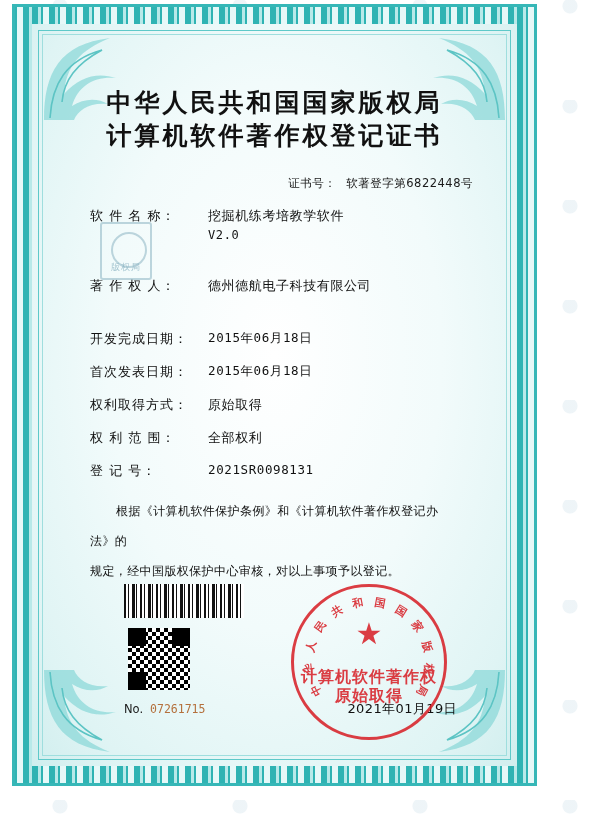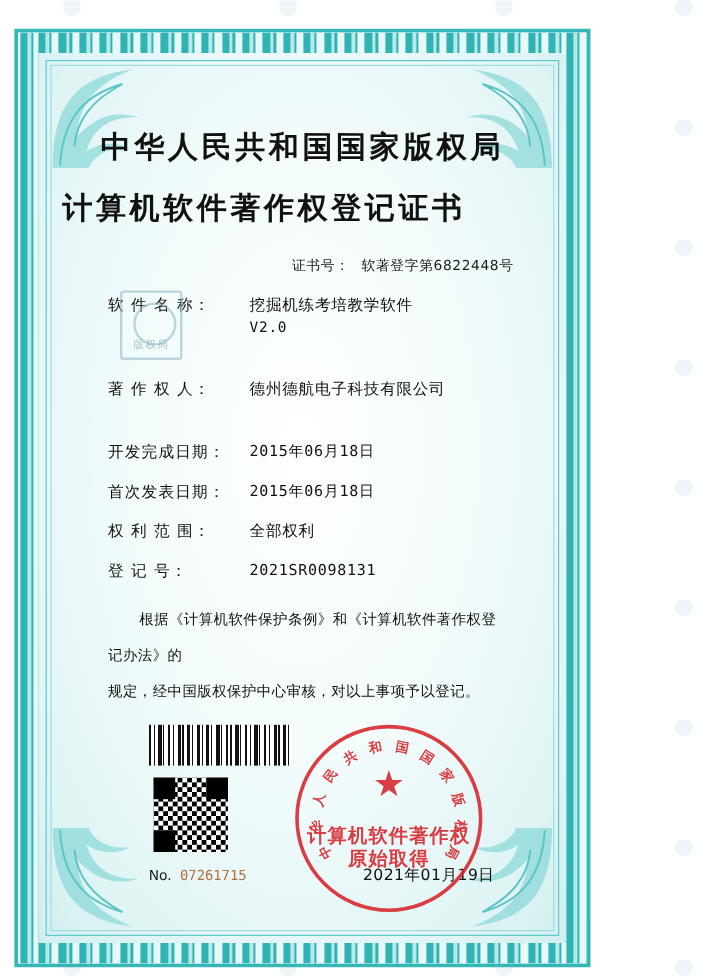--- a/index.html
+++ b/index.html
@@ -27,22 +27,22 @@
       radial-gradient(circle at 10% 6%, rgba(150,190,210,0.16) 0 7px, transparent 8px),
       radial-gradient(circle at 40% 6%, rgba(150,190,210,0.16) 0 7px, transparent 8px),
       radial-gradient(circle at 70% 6%, rgba(150,190,210,0.16) 0 7px, transparent 8px),
       radial-gradient(circle at 95% 6%, rgba(150,190,210,0.16) 0 7px, transparent 8px);
     background-size: 100% 100px;
     pointer-events: none;
   }
   .certificate {
     position: absolute;
     left: 12px;
-    top: 24px;
-    width: 480px;
+    top: 4px;
+    width: 525px;
     height: 782px;
     background:
       radial-gradient(ellipse at 50% 45%, #ffffff 0%, #f2fbfb 45%, #dff4f4 78%, #cbecec 100%);
   }
   
   .border-outer {
     position: absolute;
     inset: 0;
     border: 3px solid #36b7b7;
     box-sizing: border-box;
@@ -99,25 +99,25 @@
   .title-main {
     text-align: center;
     font-family: "DejaVu Serif", serif;
     font-size: 25px;
     letter-spacing: 3px;
     color: #111111;
     margin-top: 42px;
     font-weight: bold;
   }
   .title-sub {
+    text-align: center;
     font-family: "DejaVu Serif", serif;
     font-size: 25px;
     letter-spacing: 3px;
     color: #111111;
-    margin-top: 18px;
     font-weight: bold;
   }
   .cert-no {
     text-align: right;
     font-size: 11.5px;
     color: #1a1a1a;
     margin-top: 24px;
     padding-right: 24px;
     letter-spacing: .5px;
   }
@@ -347,20 +347,24 @@
         <div class="field-row gap-before">
           <div class="field-label">开发完成日期：</div>
           <div class="field-value mono">2015年06月18日</div>
         </div>
 
         <div class="field-row">
           <div class="field-label">首次发表日期：</div>
           <div class="field-value mono">2015年06月18日</div>
         </div>
 
+        <div class="field-row">
+          <div class="field-label">权利取得方式：</div>
+          <div class="field-value">原始取得</div>
+        </div>
 
         <div class="field-row">
           <div class="field-label">权 利 范 围：</div>
           <div class="field-value">全部权利</div>
         </div>
 
         <div class="field-row">
           <div class="field-label">登 记 号：</div>
           <div class="field-value mono">2021SR0098131</div>
         </div>

